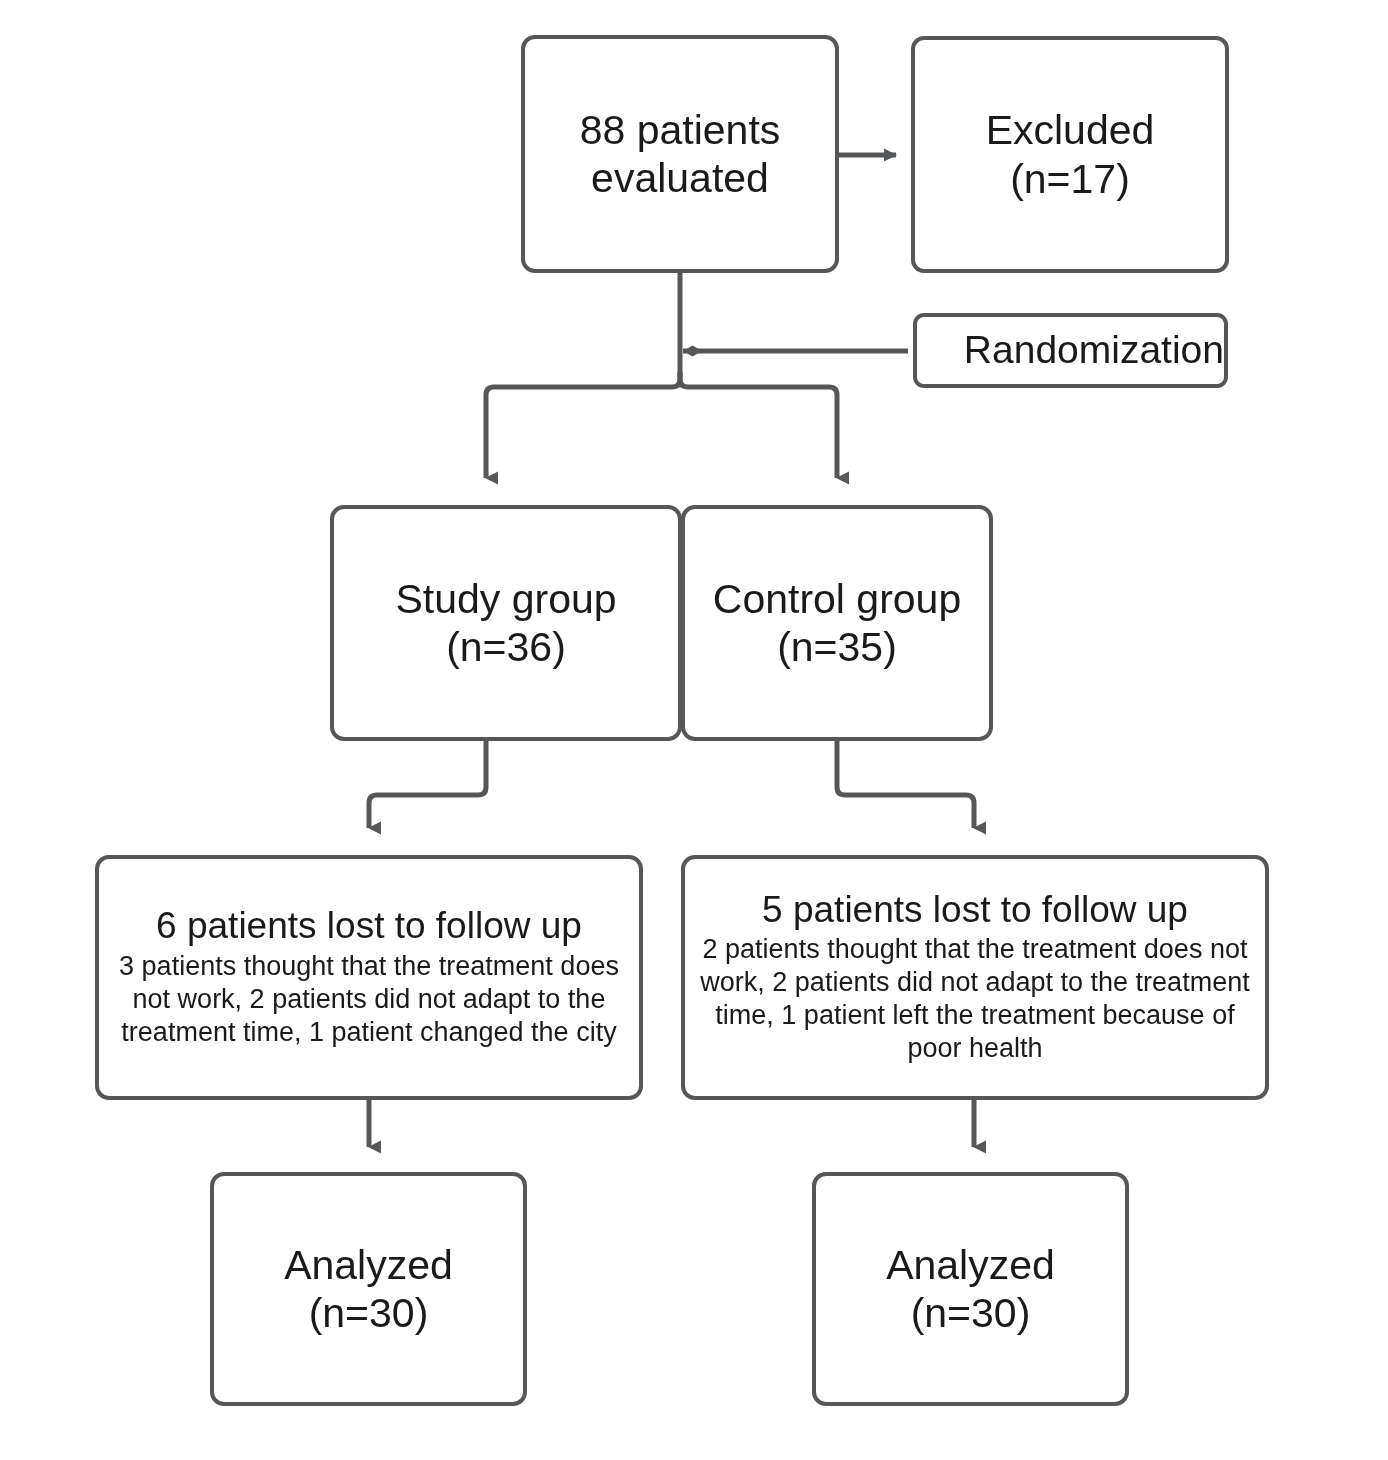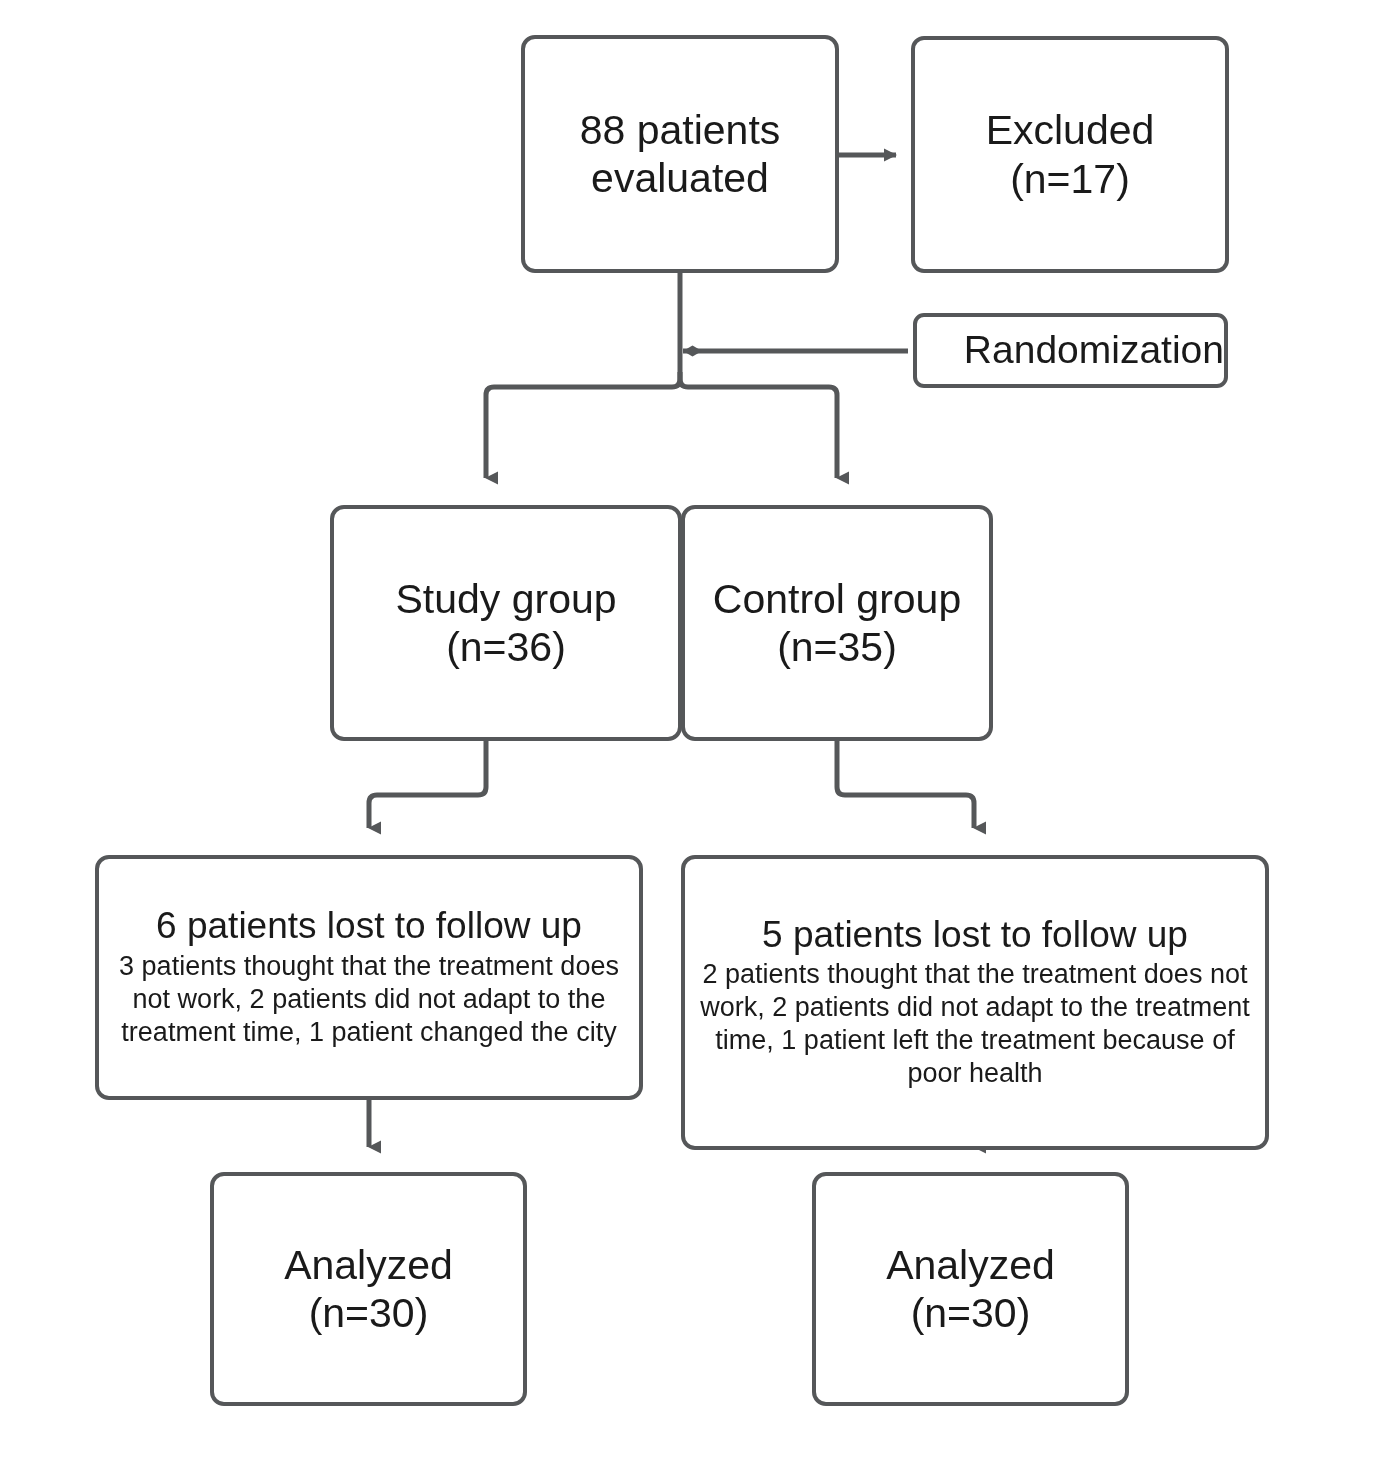--- a/index.html
+++ b/index.html
@@ -62,21 +62,21 @@
     padding: 0 12px;
     white-space: normal;
   }
   
   #node-evaluated     { left: 521px; top: 35px;   width: 318px; height: 238px; }
   #node-excluded      { left: 911px; top: 36px;   width: 318px; height: 237px; border-radius: 13px; }
   #node-randomization { left: 913px; top: 313px;  width: 315px; height: 75px;  border-radius: 11px; align-items: flex-end; }
   #node-study-group   { left: 330px; top: 505px;  width: 352px; height: 236px; }
   #node-control-group { left: 681px; top: 505px;  width: 312px; height: 236px; }
   #node-lost-left     { left: 95px;  top: 855px;  width: 548px; height: 245px; text-align: center; }
-  #node-lost-right    { left: 681px; top: 855px;  width: 588px; height: 295px; }
+  #node-lost-right    { left: 681px; top: 855px;  width: 588px; height: 245px; }
   #node-analyzed-left { left: 210px; top: 1172px; width: 317px; height: 234px; }
   #node-analyzed-right{ left: 812px; top: 1172px; width: 317px; height: 234px; }
 </style>
 </head>
 <body>
 
 <div id="flow-root">
 
   <svg id="edge-layer" viewBox="0 0 1388 1460" width="1388" height="1460" xmlns="http://www.w3.org/2000/svg">
     <defs>

